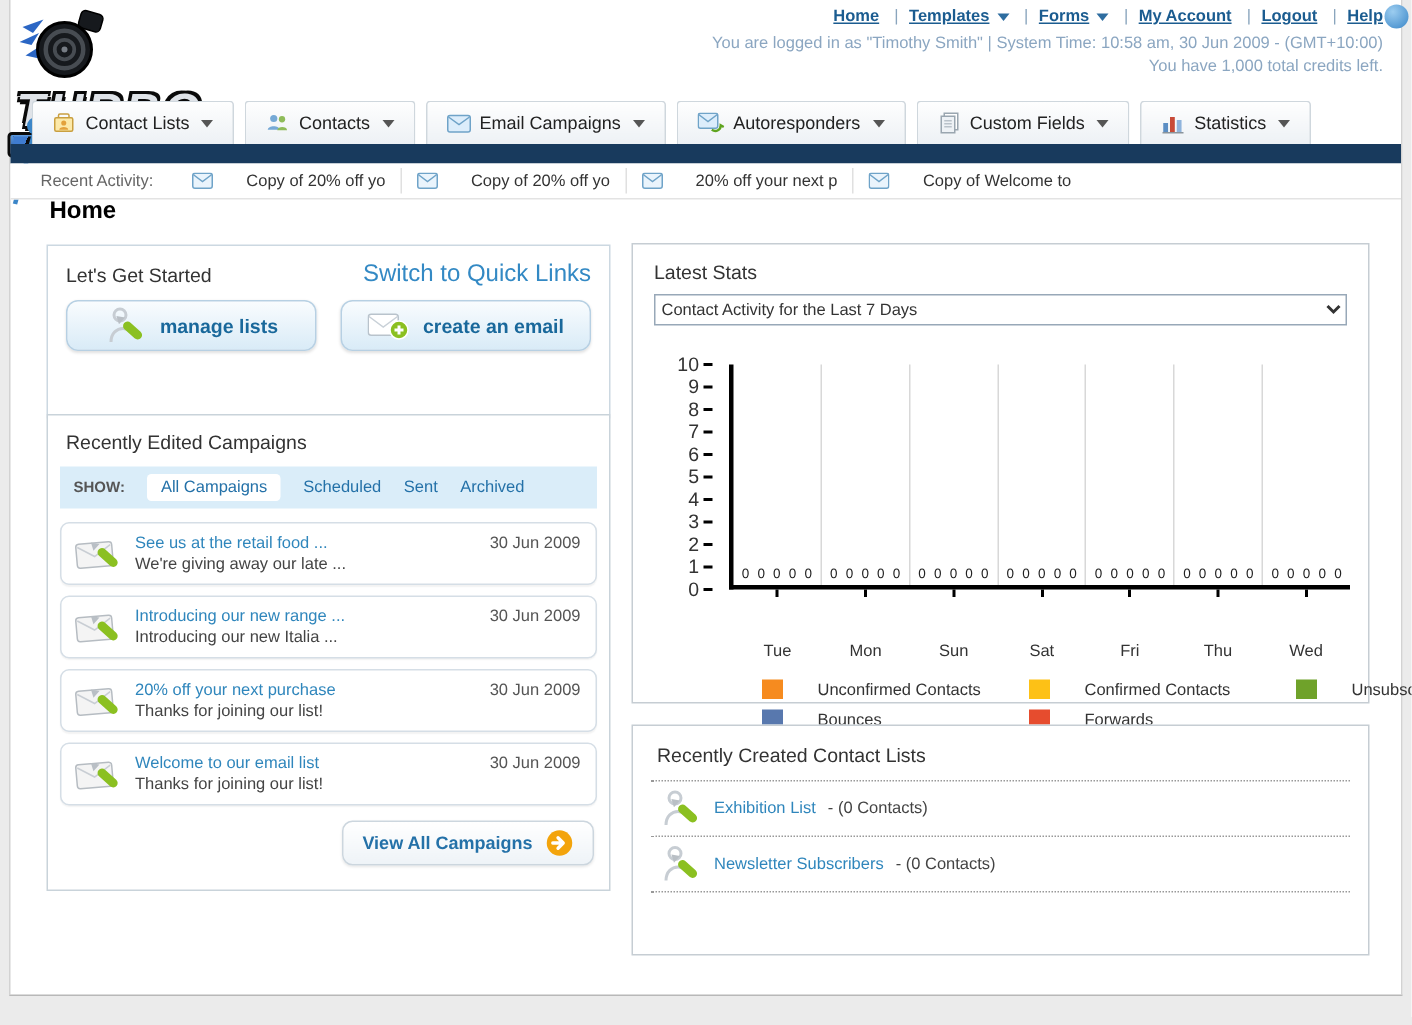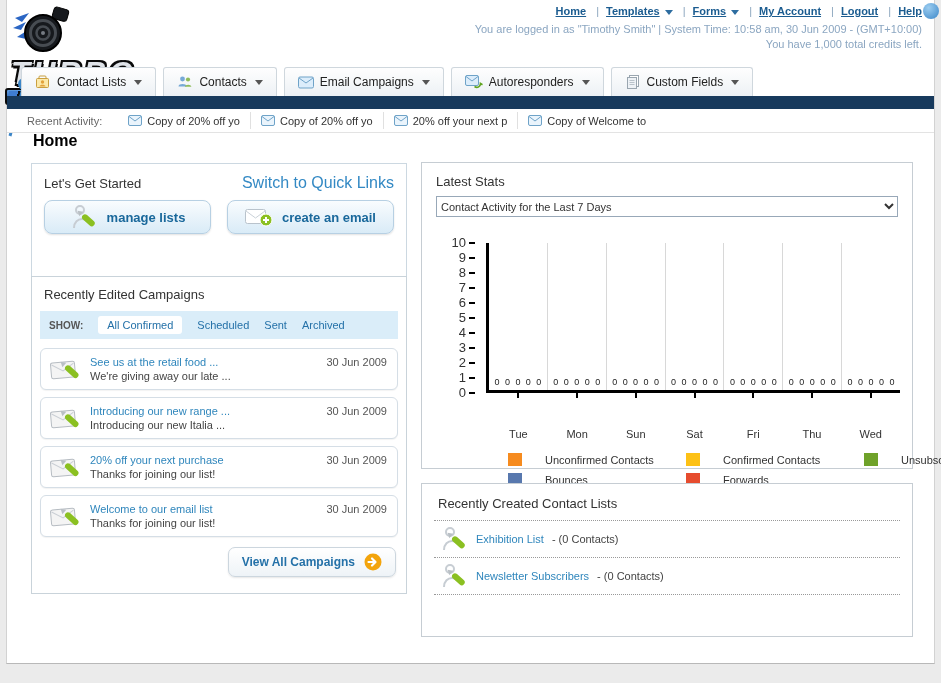--- a/index.html
+++ b/index.html
@@ -36,21 +36,21 @@
              background:linear-gradient(#fefefe,#edf1f5); border:1px solid #cfd7dd; border-bottom:none;
              border-radius:3px 3px 0 0; font-size:12px; color:#222; cursor:pointer; white-space:nowrap; }
   .ncaret { width:0; height:0; border-left:4px solid transparent; border-right:4px solid transparent; border-top:5px solid #555; margin-left:2px; }
   .navy-bar { position:absolute; top:96px; left:0; width:100%; height:13px; background:#183a5d; }
 
   
   .activity-bar { position:absolute; top:109px; left:0; width:100%; height:24px; display:flex; align-items:center;
                   border-bottom:1px solid #e3e3e3; font-size:11px; background:#fff; }
   .activity-label { color:#666; margin-left:20px; margin-right:16px; }
   .activity-items { display:flex; align-items:center; height:100%; }
-  .activity-item { display:flex; align-items:center; gap:5px; padding:0 10px; border-left:1px solid #e0e0e0; color:#333; cursor:pointer; height:70%; }
+  .activity-item { display:flex; align-items:center; gap:22px; padding:0 10px; border-left:1px solid #e0e0e0; color:#333; cursor:pointer; height:70%; }
   .activity-item:first-child { border-left:none; }
 
   .page-title { position:absolute; top:132px; left:26px; font-size:16px; font-weight:bold; color:#000; margin:0; }
 
   
   .panel { position:absolute; background:#fff; border:1px solid #c9d3da; }
   .panel-title { font-size:13px; color:#333; }
 
   .get-started { left:24px; top:163px; width:376px; height:116px; border-color:#ccd8e1; }
   .panel-head { display:flex; justify-content:space-between; align-items:center; padding:10px 12px 6px; }
@@ -214,20 +214,32 @@
           <svg width="16" height="16" viewBox="0 0 16 16">
             <rect x="4.5" y="1.5" width="9" height="11" fill="#fff" stroke="#9aa6b0"></rect>
             <rect x="2.5" y="3.5" width="9" height="11" fill="#eef2f6" stroke="#9aa6b0"></rect>
             <path d="M4.5 6.5h5M4.5 8.5h5M4.5 10.5h5" stroke="#b9c2ca"></path>
           </svg>
         </span>
     <span class="nav-label">Custom Fields</span>
     <span class="ncaret"></span>
   </div>
 
+  <div class="nav-tab">
+    <span class="icon">
+          <svg width="16" height="15" viewBox="0 0 16 15">
+            <rect x="1.5" y="7" width="3.2" height="6" fill="#5b8ec4"></rect>
+            <rect x="6" y="3" width="3.2" height="10" fill="#c84b38"></rect>
+            <rect x="10.5" y="5" width="3.2" height="8" fill="#8fb4dc"></rect>
+            <path d="M1 13.5h14" stroke="#8a949c"></path>
+          </svg>
+        </span>
+    <span class="nav-label">Statistics</span>
+    <span class="ncaret"></span>
+  </div>
 </div>
   <div class="navy-bar"></div>
 
   <div class="activity-bar">
     <span class="activity-label">Recent Activity:</span>
     <span class="activity-items">
   <span class="activity-item">
     <span class="icon">
             <svg width="14" height="11" viewBox="0 0 14 11">
               <rect x="0.5" y="0.5" width="13" height="10" rx="1.5" fill="#eaf4fc" stroke="#6fa3c8"></rect>
@@ -302,21 +314,21 @@
         <span>create an email</span>
       </button>
     </div>
   </div>
 
   <div class="panel campaigns">
     <span class="panel-title">Recently Edited Campaigns</span>
     <div class="show-bar">
       <span class="show-label">SHOW:</span>
       <span style="display:flex;gap:15px;align-items:center;">
-  <a class="filter active">All Confirmed</a>
+  <a class="filter active">All Campaigns</a>
 
   <a class="filter">Scheduled</a>
 
   <a class="filter">Sent</a>
 
   <a class="filter">Archived</a>
 </span>
     </div>
     <div class="campaign-list">
   <div class="campaign-row">

